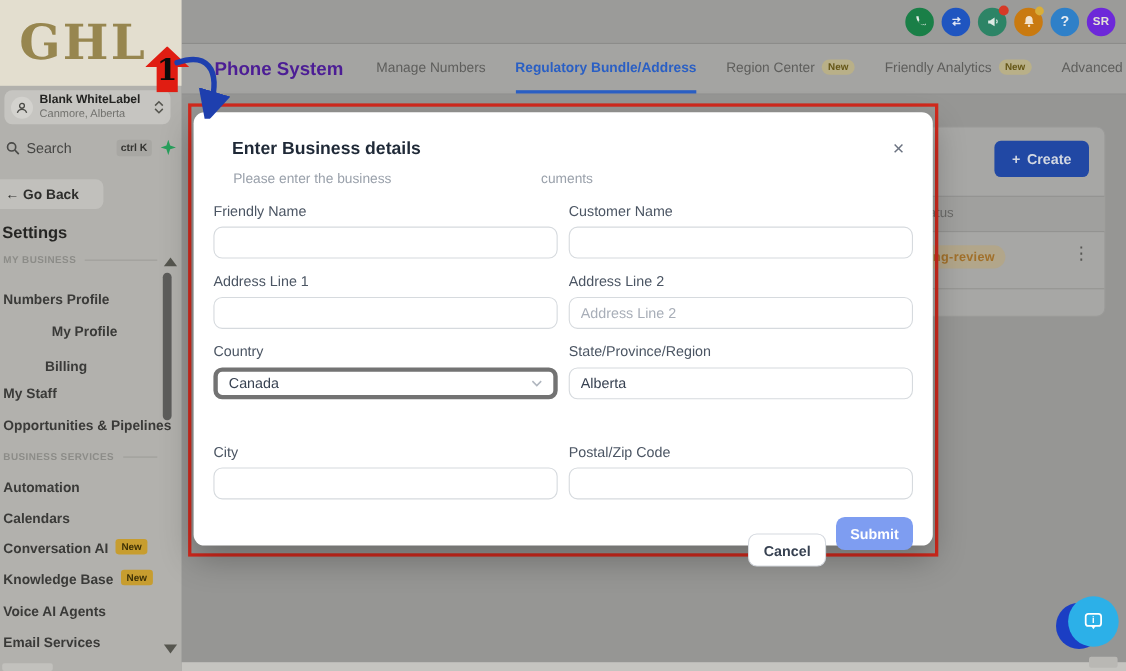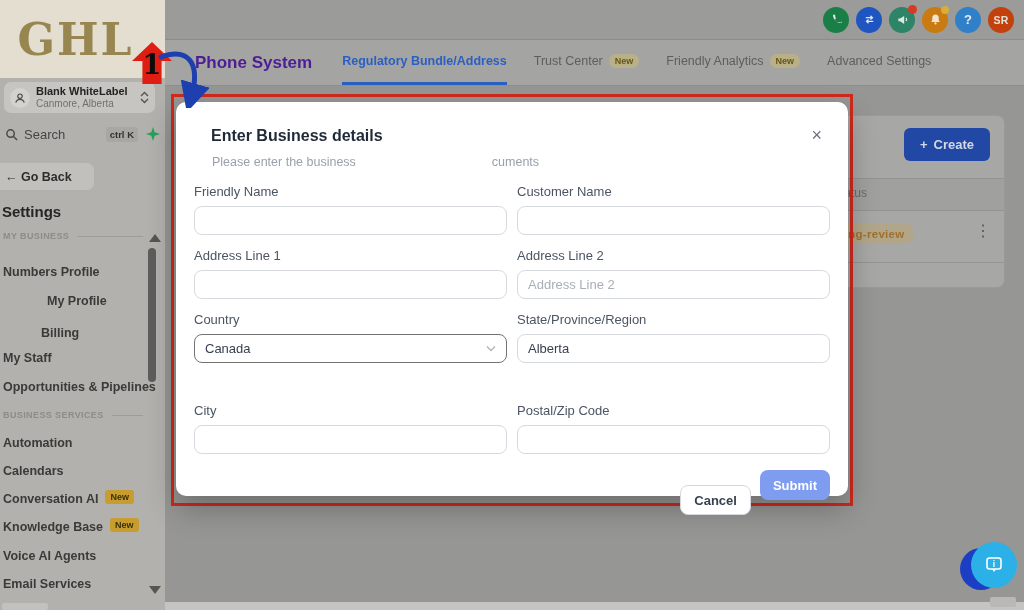--- a/index.html
+++ b/index.html
@@ -35,21 +35,21 @@
   .tri-down{left:149px;top:586px;width:0;height:0;border-left:6px solid transparent;border-right:6px solid transparent;border-top:8px solid #56564f;cursor:pointer;}
 
   
   .topbar{left:165px;top:0;width:859px;height:40px;background:#9b9b99;border-bottom:1px solid #8c8c8a;box-sizing:border-box;display:flex;align-items:center;justify-content:flex-end;padding-right:10px;gap:7px;z-index:6;}
   .cicon{width:26px;height:26px;border-radius:50%;display:flex;align-items:center;justify-content:center;position:relative;cursor:pointer;flex:none;}
   .c-phone{background:#1a7f47;}
   .c-swap{background:#1f55c0;}
   .c-mega{background:#2d8466;}
   .c-bell{background:#c97a10;}
   .c-help{background:#2f80c8;color:#e8ecf2;font-size:13px;font-weight:bold;}
-  .c-avatar{background:#c2410c;color:#e4e2d6;font-size:10.5px;font-weight:bold;letter-spacing:.3px;}
+  .c-avatar{background:#6d28d9;color:#e4e2d6;font-size:10.5px;font-weight:bold;letter-spacing:.3px;}
   .dot-red{position:absolute;top:-2px;right:-2px;width:9px;height:9px;border-radius:50%;background:#d63a26;}
   .dot-gold{position:absolute;top:-1px;right:-1px;width:8px;height:8px;border-radius:50%;background:#d8ae3a;}
 
   .navbar{left:165px;top:40px;width:859px;height:46px;background:#a4a4a2;border-bottom:1px solid #8e8e8c;box-sizing:border-box;display:flex;align-items:stretch;padding-left:30px;z-index:6;}
   .page-title{font-size:17px;font-weight:bold;color:#4c1d95;align-self:center;margin-right:30px;white-space:nowrap;}
   .tab{display:flex;align-items:center;gap:6px;font-size:12.5px;color:#5e5e5c;margin-right:27px;cursor:pointer;border-bottom:3px solid transparent;box-sizing:border-box;white-space:nowrap;}
   .tab.active{color:#2a5fc4;font-weight:bold;border-bottom-color:#2a5fc4;}
   .tab-new{background:#b9b088;color:#655616;font-size:9px;font-weight:bold;border-radius:8px;padding:2px 6px;}
 
   .content-bg{left:165px;top:86px;width:859px;height:524px;background:#969694;z-index:1;}
@@ -73,21 +73,21 @@
   .sub-gap{display:inline-block;width:136px;}
   .modal-close{position:absolute;right:22px;top:22px;font-size:18px;color:#6b7280;cursor:pointer;line-height:1;padding:2px 4px;}
   .form{position:absolute;left:18px;right:18px;top:82px;}
   .frow{display:flex;gap:10px;}
   .frow + .frow{margin-top:13px;}
   .frow.gap-big{margin-top:40px;}
   .field{flex:1;min-width:0;}
   .flabel{font-size:13px;color:#4b5563;margin-bottom:7px;}
   .finput{width:100%;height:29px;box-sizing:border-box;border:1px solid #d6dade;border-radius:8px;background:#fff;font-size:13px;color:#374151;padding:0 10px;outline:none;font-family:"Liberation Sans",sans-serif;}
   .finput::placeholder{color:#a8aeb8;}
-  .fselect{width:100%;height:29px;box-sizing:border-box;border:1px solid #737373;border-radius:8px;background:#fff;font-size:13px;color:#374151;padding:0 10px;display:flex;align-items:center;justify-content:space-between;cursor:pointer;}
+  .fselect{width:100%;height:29px;box-sizing:border-box;border:4px solid #737373;border-radius:8px;background:#fff;font-size:13px;color:#374151;padding:0 10px;display:flex;align-items:center;justify-content:space-between;cursor:pointer;}
   .btn-row{margin-top:16px;display:flex;justify-content:flex-end;gap:9px;}
   .btn-cancel{height:30px;padding:0 13px;border:1px solid #d5d9df;border-radius:8px;background:#fff;font-size:13px;font-weight:bold;color:#374151;cursor:pointer;font-family:"Liberation Sans",sans-serif;margin-top:15px;}
   .btn-submit{height:30px;padding:0 13px;border:none;border-radius:8px;background:#7e9df1;font-size:13px;font-weight:bold;color:#ffffff;cursor:pointer;font-family:"Liberation Sans",sans-serif;}
 
   
   .step-marker{left:132px;top:42px;width:40px;height:42px;z-index:60;}
   .step-arrow-shape{position:absolute;inset:0;background:#e01d12;clip-path:polygon(50% 0,100% 45%,74% 45%,74% 100%,26% 100%,26% 45%,0 45%);}
   .step-num{position:absolute;left:0;right:0;top:7px;text-align:center;font-family:"DejaVu Serif",serif;font-weight:bold;font-size:27px;color:#0b0b0b;}
   .blue-arrow{left:156px;top:46px;z-index:60;}
 
@@ -200,25 +200,28 @@
   <div class="cicon c-help">
     <span>?</span>
   </div>
   <div class="cicon c-avatar">
     <span>SR</span>
   </div>
 </div>
 
 <div class="abs navbar">
   <span class="page-title">Phone System</span>
+  <span class="tab">
+    <span>Manage Numbers</span>
+  </span>
   <span class="tab active">
     <span>Regulatory Bundle/Address</span>
   </span>
   <span class="tab">
-    <span>Trust Center</span>
+    <span>Region Center</span>
     <span class="tab-new">New</span>
   </span>
   <span class="tab">
     <span>Friendly Analytics</span>
     <span class="tab-new">New</span>
   </span>
   <span class="tab">
     <span>Advanced Settings</span>
   </span>
 </div>

